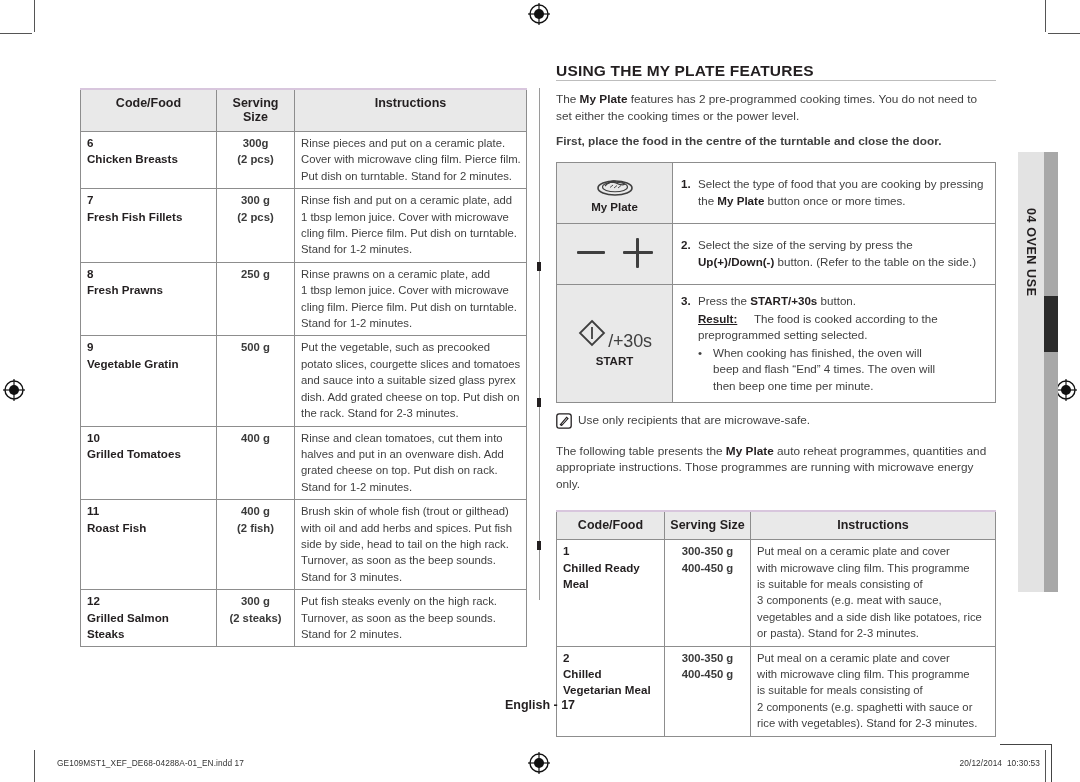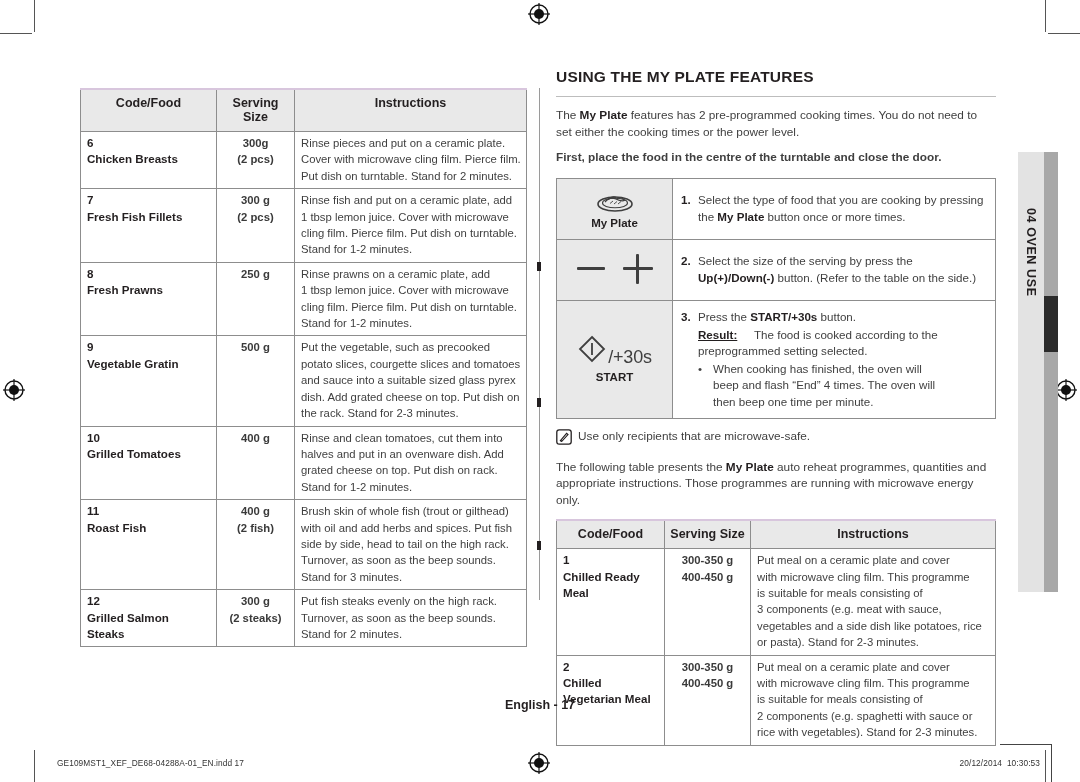--- a/index.html
+++ b/index.html
@@ -45,22 +45,22 @@
   .c-code .nm{display:block;}
   .c-size{font-size:11.3px;line-height:16.4px;text-align:center;color:#3a3a3a;font-weight:bold;}
   .c-size span{display:block;}
   .c-instr{font-size:11.3px;line-height:16.4px;color:#3f3f3f;}
   .c-instr span{display:block;white-space:nowrap;}
 
   
   .h1{
     font-size:15.5px;font-weight:bold;letter-spacing:.2px;
     color:#231f20;text-transform:uppercase;
-    padding-bottom:10px;border-bottom:1.5px solid #bdbdbd;
-    margin:8px 0 10px 0;
+    padding-bottom:0;border-bottom:1.5px solid #bdbdbd;
+    margin:2px 0 10px 0;
   }
   p.body{
     font-size:11.8px;line-height:16.5px;color:#3f3f3f;margin:0 0 9px 0;
   }
   p.body b{color:#231f20;}
 
   
   .stepbox{border:1px solid #8d8d8d;border-collapse:collapse;width:100%;table-layout:fixed;}
   .stepbox td{border:1px solid #8d8d8d;vertical-align:middle;}
   .btncell{
@@ -403,21 +403,21 @@
       <div class="ico">
         <svg width="16" height="16" viewBox="0 0 16 16">
           <rect x="0.8" y="0.8" width="14.4" height="14.4" rx="2.4" fill="none" stroke="#231f20" stroke-width="1.3"></rect>
           <path d="M4.4 11.6 L10.6 4.3 L12 5.6 L5.8 12.4 Z" fill="none" stroke="#231f20" stroke-width="1.1"></path>
           <path d="M4.4 11.6 L5.8 12.4" stroke="#231f20" stroke-width="1.1"></path>
         </svg>
       </div>
       <div class="ntxt">Use only recipients that are microwave-safe.</div>
     </div>
 
-    <p class="body" style="margin-bottom:11px;">
+    <p class="body" style="margin-bottom:18px;">
       <span>The following table presents the </span><b>My Plate</b><span> auto reheat programmes, quantities and appropriate instructions. Those programmes are running with microwave energy only.</span>
     </p>
 
     <table class="tbl">
       <colgroup>
           <col style="width:108px">
           <col style="width:86px">
           <col>
         </colgroup>
       <thead>

